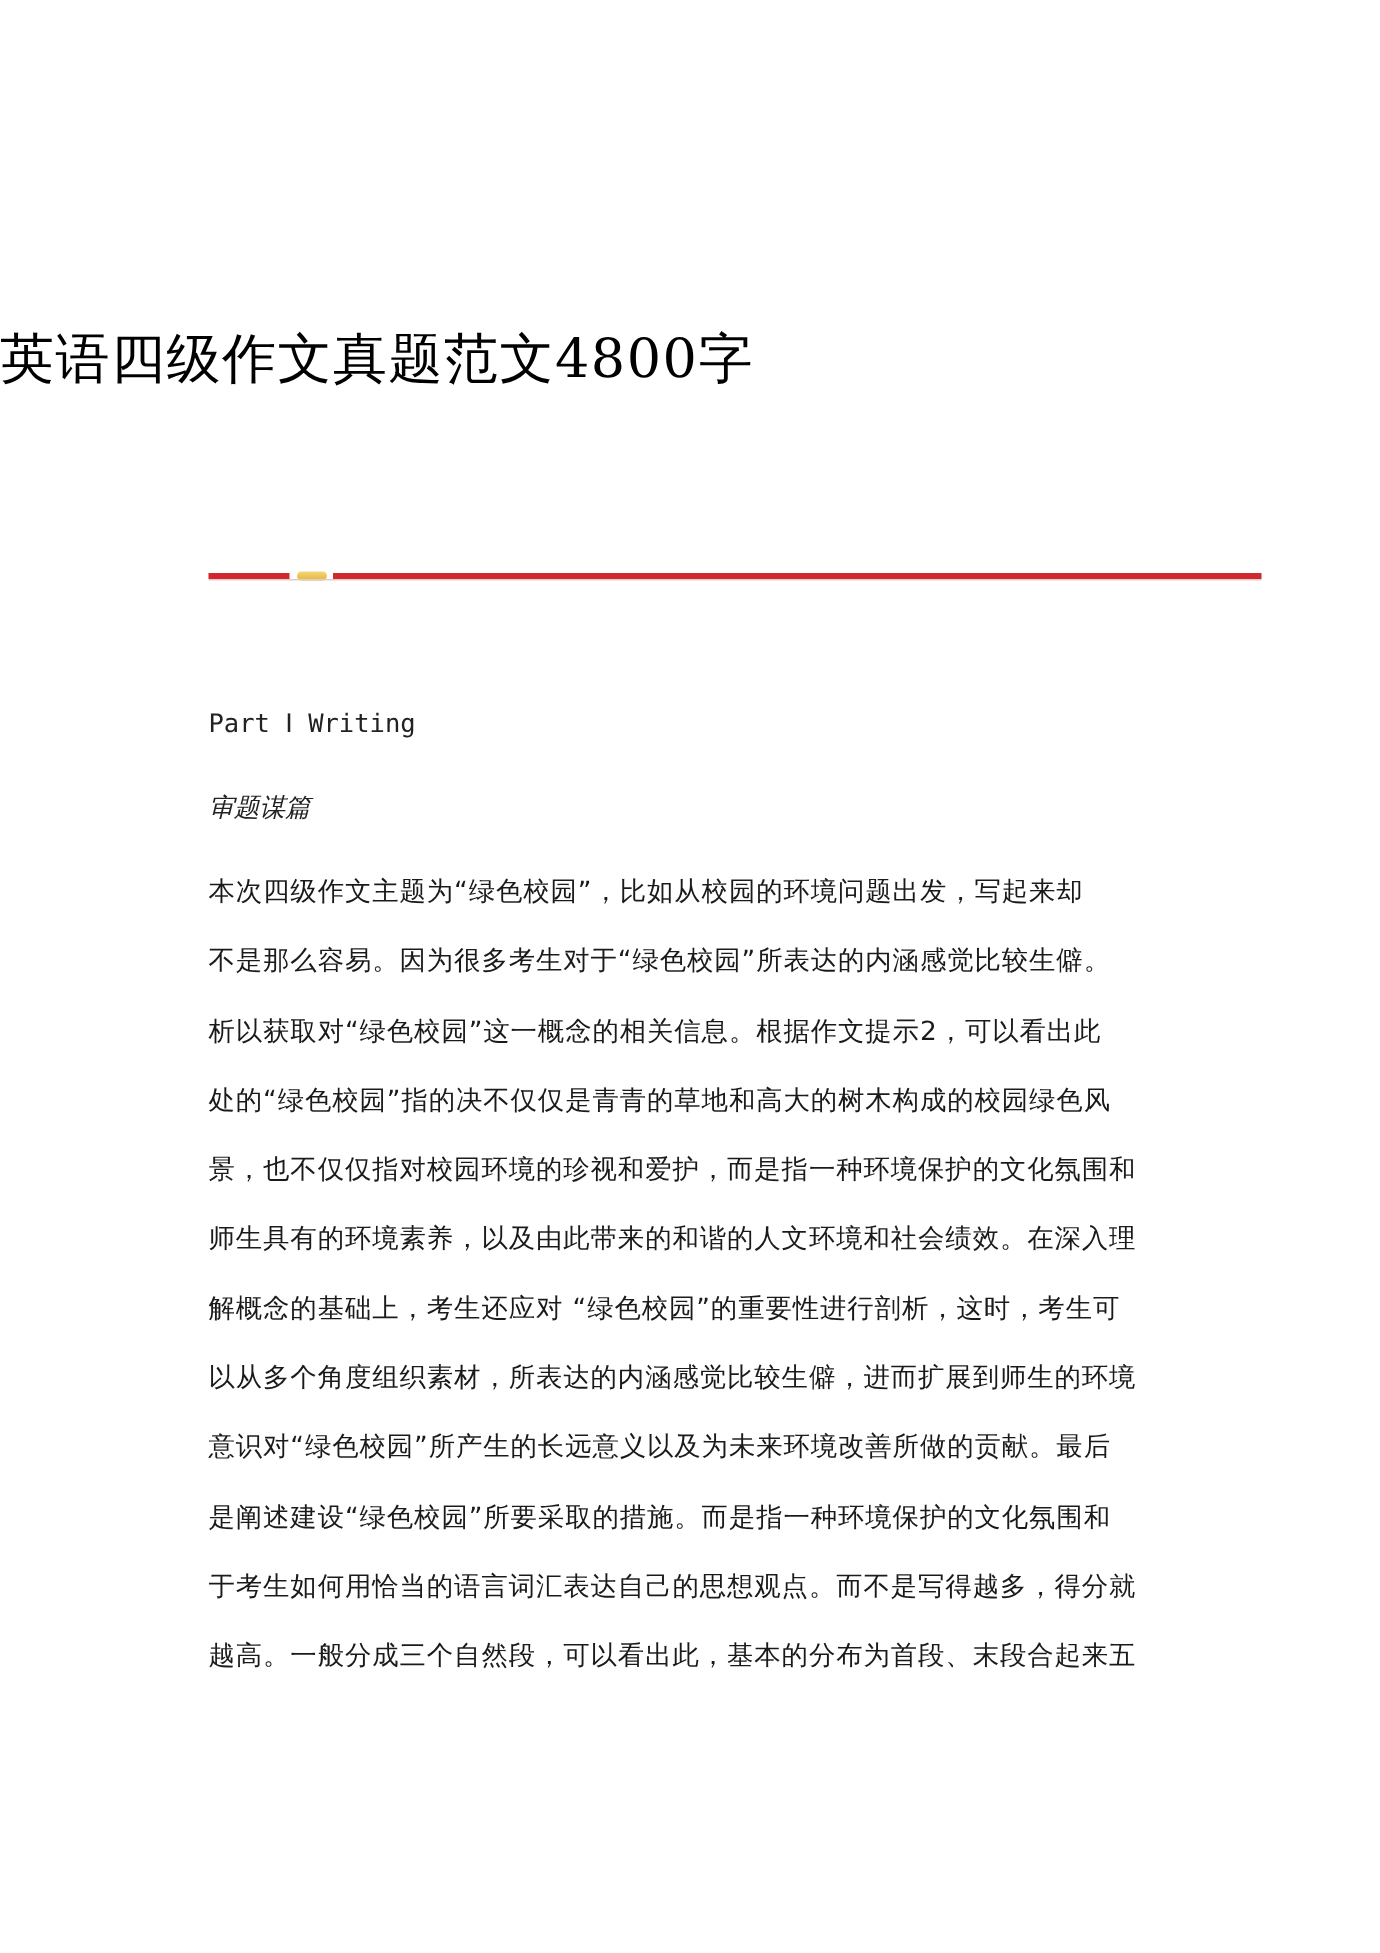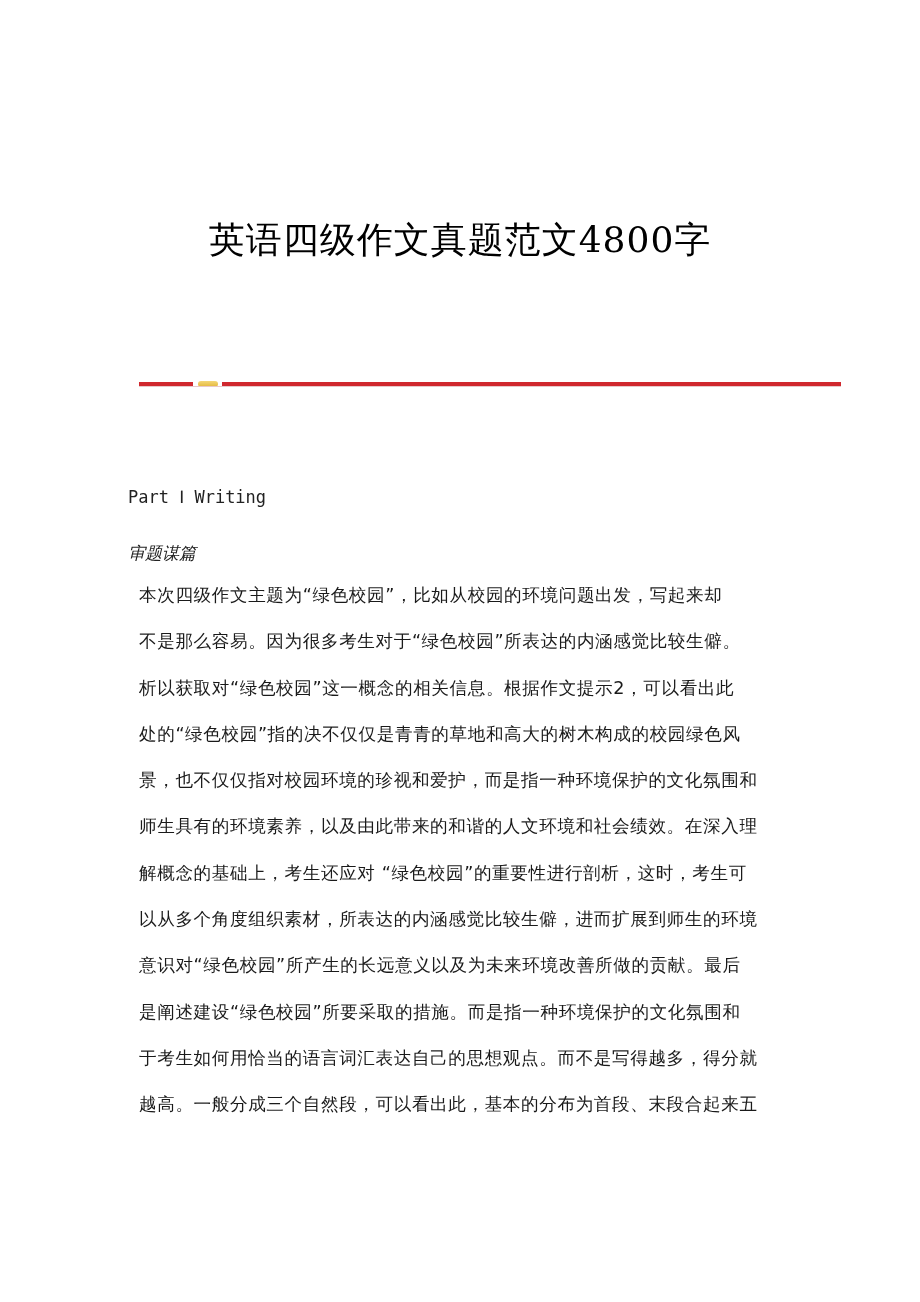--- a/index.html
+++ b/index.html
@@ -1,33 +1,33 @@
 <!DOCTYPE html>
 <html><head>
   <meta charset="utf-8">
   <style>
     html, body { margin: 0; padding: 0; background: #ffffff; }
     body { width: 920px; height: 1302px; position: relative; overflow: hidden; color: #111; }
     .title {
-      position: absolute; left: 0; top: 214px; width: 920px; text-align: center;
+      position: absolute; left: 0; top: 214px; width: 920px; 
       font-family: "DejaVu Serif", "Liberation Serif", serif;
       font-size: 36px; line-height: 52px; color: #000; letter-spacing: 1px;
     }
     .divider { position: absolute; top: 381px; left: 139px; width: 702px; height: 8px; }
     .divider .bar-left { position: absolute; left: 0; top: 1px; width: 54px; height: 4px; background: #d0282e; }
     .divider .bar-right { position: absolute; left: 83px; top: 1px; width: 619px; height: 4px; background: #d0282e; }
     .divider .shade { position: absolute; left: 0; top: 5px; width: 702px; height: 1px; background: #e8c9cb; }
     .divider .pill {
       position: absolute; left: 59px; top: 0px; width: 20px; height: 6px; border-radius: 3px;
       background: linear-gradient(#f4d777, #e3b73a);
     }
     .section-label {
-      position: absolute; left: 128px;
+      position: absolute; left: 139px;
       font-family: "DejaVu Sans Mono", "Liberation Mono", monospace;
-      font-size: 17px; color: #222; margin-top: 15px;
+      font-size: 17px; color: #222;
     }
     .part { top: 472px; }
     .subhead { top: 527px; font-family: "DejaVu Sans", sans-serif; font-size: 17px; font-style: italic; }
     .body-text { position: absolute; left: 139px; top: 580px; width: 645px; }
     .line {
       height: 46.3px; line-height: 30px; white-space: nowrap;
       font-family: "DejaVu Sans", "Liberation Sans", sans-serif;
       font-size: 17.6px; color: #1a1a1a; letter-spacing: 0.6px;
     }
   </style>

